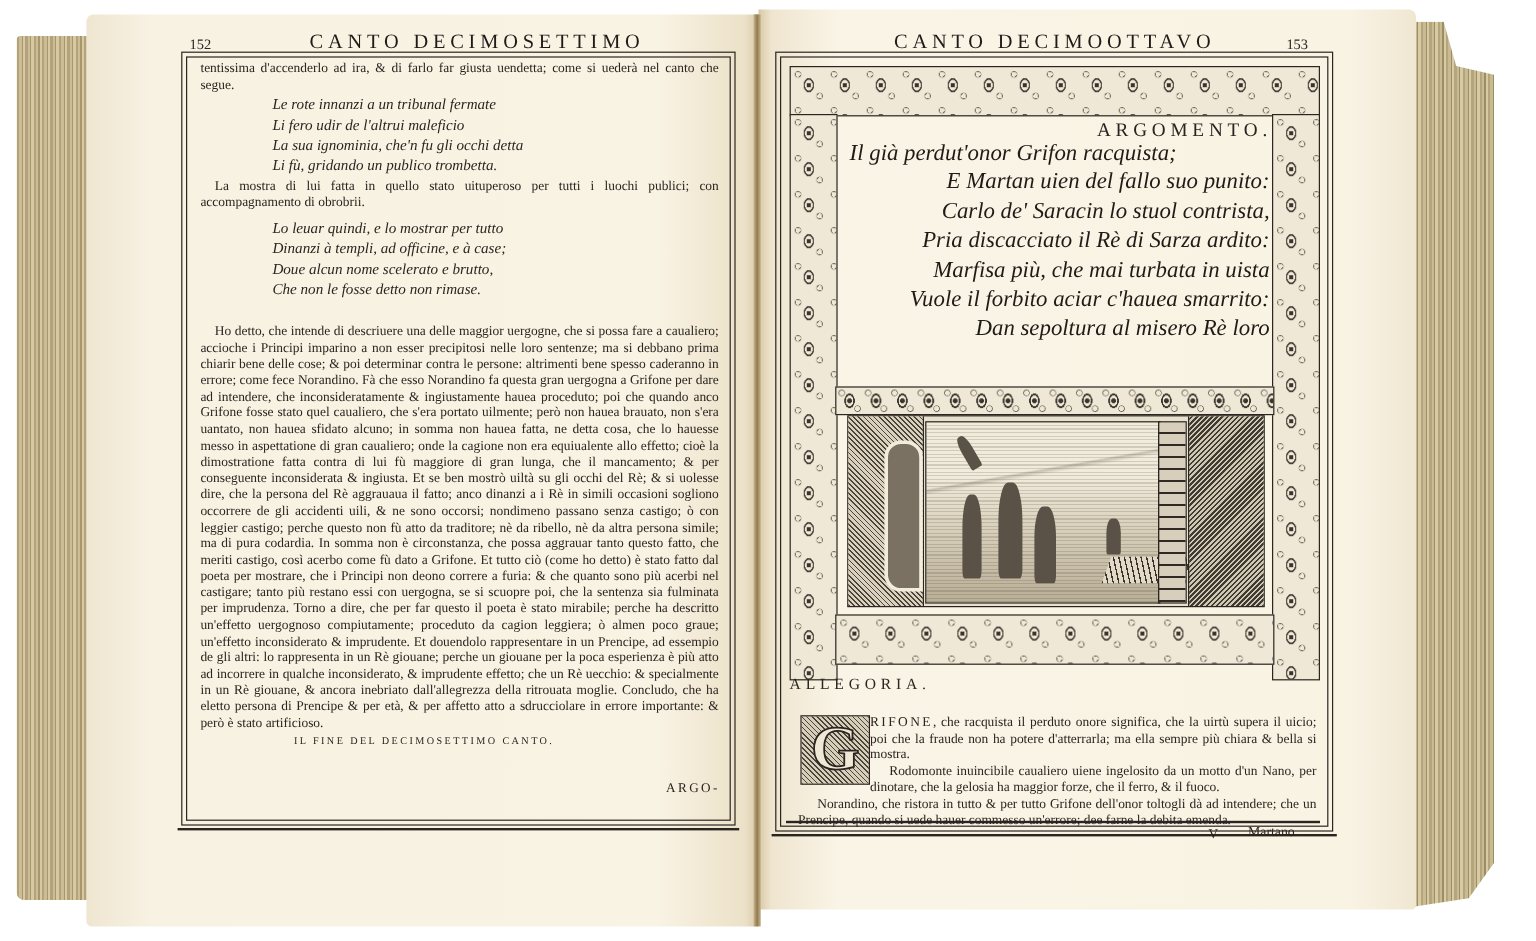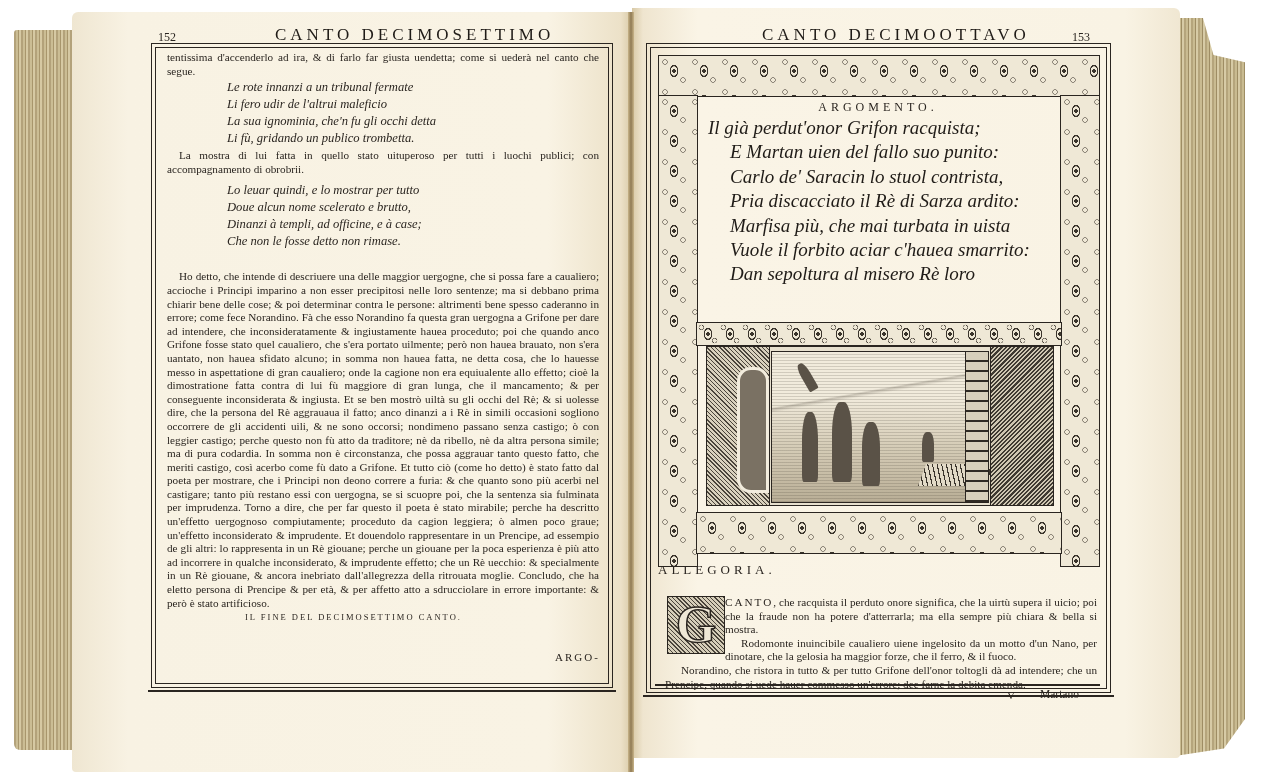--- a/index.html
+++ b/index.html
@@ -34,21 +34,20 @@
     border-radius:0 6px 4px 0;
   }
   .gutter {
     position:absolute; left:628px; top:12px; width:6px; height:760px;
     background:linear-gradient(90deg,#c9b58a,#8f7a53,#c9b58a);
   }
   
   .runhead {
     position:absolute; font-size:17px; letter-spacing:4px; color:#1f1b17;
     font-variant:small-caps;
-    margin-left:17px;
   }
   .pagenum { position:absolute; font-size:12px; color:#2a2520; }
   
   .frame-left {
     position:absolute; left:155px; top:47px; width:452px; height:635px;
     border:1.5px solid #2a2520; outline:1px solid #2a2520; outline-offset:3px;
   }
   .frame-left::after {
     content:""; position:absolute; left:-8px; right:-8px; bottom:-9px; height:2px; background:#2a2520;
   }
@@ -86,29 +85,29 @@
     background-size:30px 30px;
     border:1px solid #2a2520;
   }
   .orn-top { left:658px; top:55px; width:440px; height:40px; }
   .orn-left { left:658px; top:95px; width:38px; height:470px; }
   .orn-right { left:1060px; top:95px; width:38px; height:470px; }
   .orn-mid { left:696px; top:322px; width:364px; height:22px; background-size:22px 22px; }
   .orn-bottom { left:696px; top:512px; width:364px; height:40px; }
 
   .argomento-title {
-    position:absolute; left:696px; top:100px; width:364px; text-align:center;
-    font-size:12px; letter-spacing:4px;
+    position:absolute; left:696px; top:100px; width:364px; text-align:right;
+    font-size:16px; letter-spacing:4px;
   }
   .argomento-verse {
     position:absolute; left:708px; top:116px; width:350px;
     font-style:italic; font-size:19px; line-height:24.4px; color:#1f1b17;
   }
   .argomento-verse .vline { display:block; white-space:nowrap; }
-  .argomento-verse .vline.in { padding-left:22px; }
+  .argomento-verse .vline.in { padding-left:22px;text-align:right; }
 
   
   .woodcut {
     position:absolute; left:706px; top:346px; width:346px; height:158px; border:1.5px solid #2a2520;
     background:#e7e0ce;
   }
   .wc-panel-left, .wc-panel-right {
     position:absolute; top:0; width:62px; height:158px;
     background: repeating-linear-gradient(45deg,#4a443b 0 1px,#d9d1bd 1px 3px);
     border-right:1.5px solid #2a2520;
@@ -187,22 +186,22 @@
   <p>tentissima d'accenderlo ad ira, &amp; di farlo far giusta uendetta; come si uederà nel canto che segue.</p>
   <div class="verse">
     <span class="vline">Le rote innanzi a un tribunal fermate</span>
     <span class="vline">Li fero udir de l'altrui maleficio</span>
     <span class="vline">La sua ignominia, che'n fu gli occhi detta</span>
     <span class="vline">Li fù, gridando un publico trombetta.</span>
   </div>
   <p class="indent">La mostra di lui fatta in quello stato uituperoso per tutti i luochi publici; con accompagnamento di obrobrii.</p>
   <div class="verse" style="margin-top:6px;margin-bottom:20px;">
     <span class="vline">Lo leuar quindi, e lo mostrar per tutto</span>
+    <span class="vline">Dinanzi à templi, ad officine, e à case;</span>
     <span class="vline">Doue alcun nome scelerato e brutto,</span>
-    <span class="vline">Dinanzi à templi, ad officine, e à case;</span>
     <span class="vline">Che non le fosse detto non rimase.</span>
   </div>
   <p class="indent">Ho detto, che intende di descriuere una delle maggior uergogne, che si possa fare a caualiero; accioche i Principi imparino a non esser precipitosi nelle loro sentenze; ma si debbano prima chiarir bene delle cose; &amp; poi determinar contra le persone: altrimenti bene spesso caderanno in errore; come fece Norandino. Fà che esso Norandino fa questa gran uergogna a Grifone per dare ad intendere, che inconsideratamente &amp; ingiustamente hauea proceduto; poi che quando anco Grifone fosse stato quel caualiero, che s'era portato uilmente; però non hauea brauato, non s'era uantato, non hauea sfidato alcuno; in somma non hauea fatta, ne detta cosa, che lo hauesse messo in aspettatione di gran caualiero; onde la cagione non era equiualente allo effetto; cioè la dimostratione fatta contra di lui fù maggiore di gran lunga, che il mancamento; &amp; per conseguente inconsiderata &amp; ingiusta. Et se ben mostrò uiltà su gli occhi del Rè; &amp; si uolesse dire, che la persona del Rè aggrauaua il fatto; anco dinanzi a i Rè in simili occasioni sogliono occorrere de gli accidenti uili, &amp; ne sono occorsi; nondimeno passano senza castigo; ò con leggier castigo; perche questo non fù atto da traditore; nè da ribello, nè da altra persona simile; ma di pura codardia. In somma non è circonstanza, che possa aggrauar tanto questo fatto, che meriti castigo, così acerbo come fù dato a Grifone. Et tutto ciò (come ho detto) è stato fatto dal poeta per mostrare, che i Principi non deono correre a furia: &amp; che quanto sono più acerbi nel castigare; tanto più restano essi con uergogna, se si scuopre poi, che la sentenza sia fulminata per imprudenza. Torno a dire, che per far questo il poeta è stato mirabile; perche ha descritto un'effetto uergognoso compiutamente; proceduto da cagion leggiera; ò almen poco graue; un'effetto inconsiderato &amp; imprudente. Et douendolo rappresentare in un Prencipe, ad essempio de gli altri: lo rappresenta in un Rè giouane; perche un giouane per la poca esperienza è più atto ad incorrere in qualche inconsiderato, &amp; imprudente effetto; che un Rè uecchio: &amp; specialmente in un Rè giouane, &amp; ancora inebriato dall'allegrezza della ritrouata moglie. Concludo, che ha eletto persona di Prencipe &amp; per età, &amp; per affetto atto a sdrucciolare in errore importante: &amp; però è stato artificioso.</p>
 </div>
 
 <div class="fine">IL FINE DEL DECIMOSETTIMO CANTO.</div>
 <div class="catch-left">ARGO-</div>
 
 <div class="runhead" style="left:745px;top:25px;">CANTO DECIMOOTTAVO</div>
 <div class="pagenum" style="left:1072px;top:30px;">153</div>
@@ -238,21 +237,21 @@
     <div class="wc-bridge"></div>
   </div>
   <div class="wc-wall"></div>
   <div class="wc-panel-right"></div>
 </div>
 
 <div class="allegoria-title">ALLEGORIA.</div>
 
 <div class="allegoria-text">
   <div class="float-spacer"></div>
-  <p><span class="smallcaps">CANTO</span><span>, che racquista il perduto onore significa, che la uirtù supera il uicio; poi che la fraude non ha potere d'atterrarla; ma ella sempre più chiara &amp; bella si mostra.</span></p>
+  <p><span class="smallcaps">RIFONE</span><span>, che racquista il perduto onore significa, che la uirtù supera il uicio; poi che la fraude non ha potere d'atterrarla; ma ella sempre più chiara &amp; bella si mostra.</span></p>
   <p class="indent">Rodomonte inuincibile caualiero uiene ingelosito da un motto d'un Nano, per dinotare, che la gelosia ha maggior forze, che il ferro, &amp; il fuoco.</p>
   <p class="indent" style="clear:both;">Norandino, che ristora in tutto &amp; per tutto Grifone dell'onor toltogli dà ad intendere; che un Prencipe, quando si uede hauer commesso un'errore; dee farne la debita emenda.</p>
 </div>
 <div class="initial-G">
   <span>G</span>
 </div>
 
 <div class="rule-right"></div>
 <div class="sig">V</div>
 <div class="catch-right">Martano</div>

